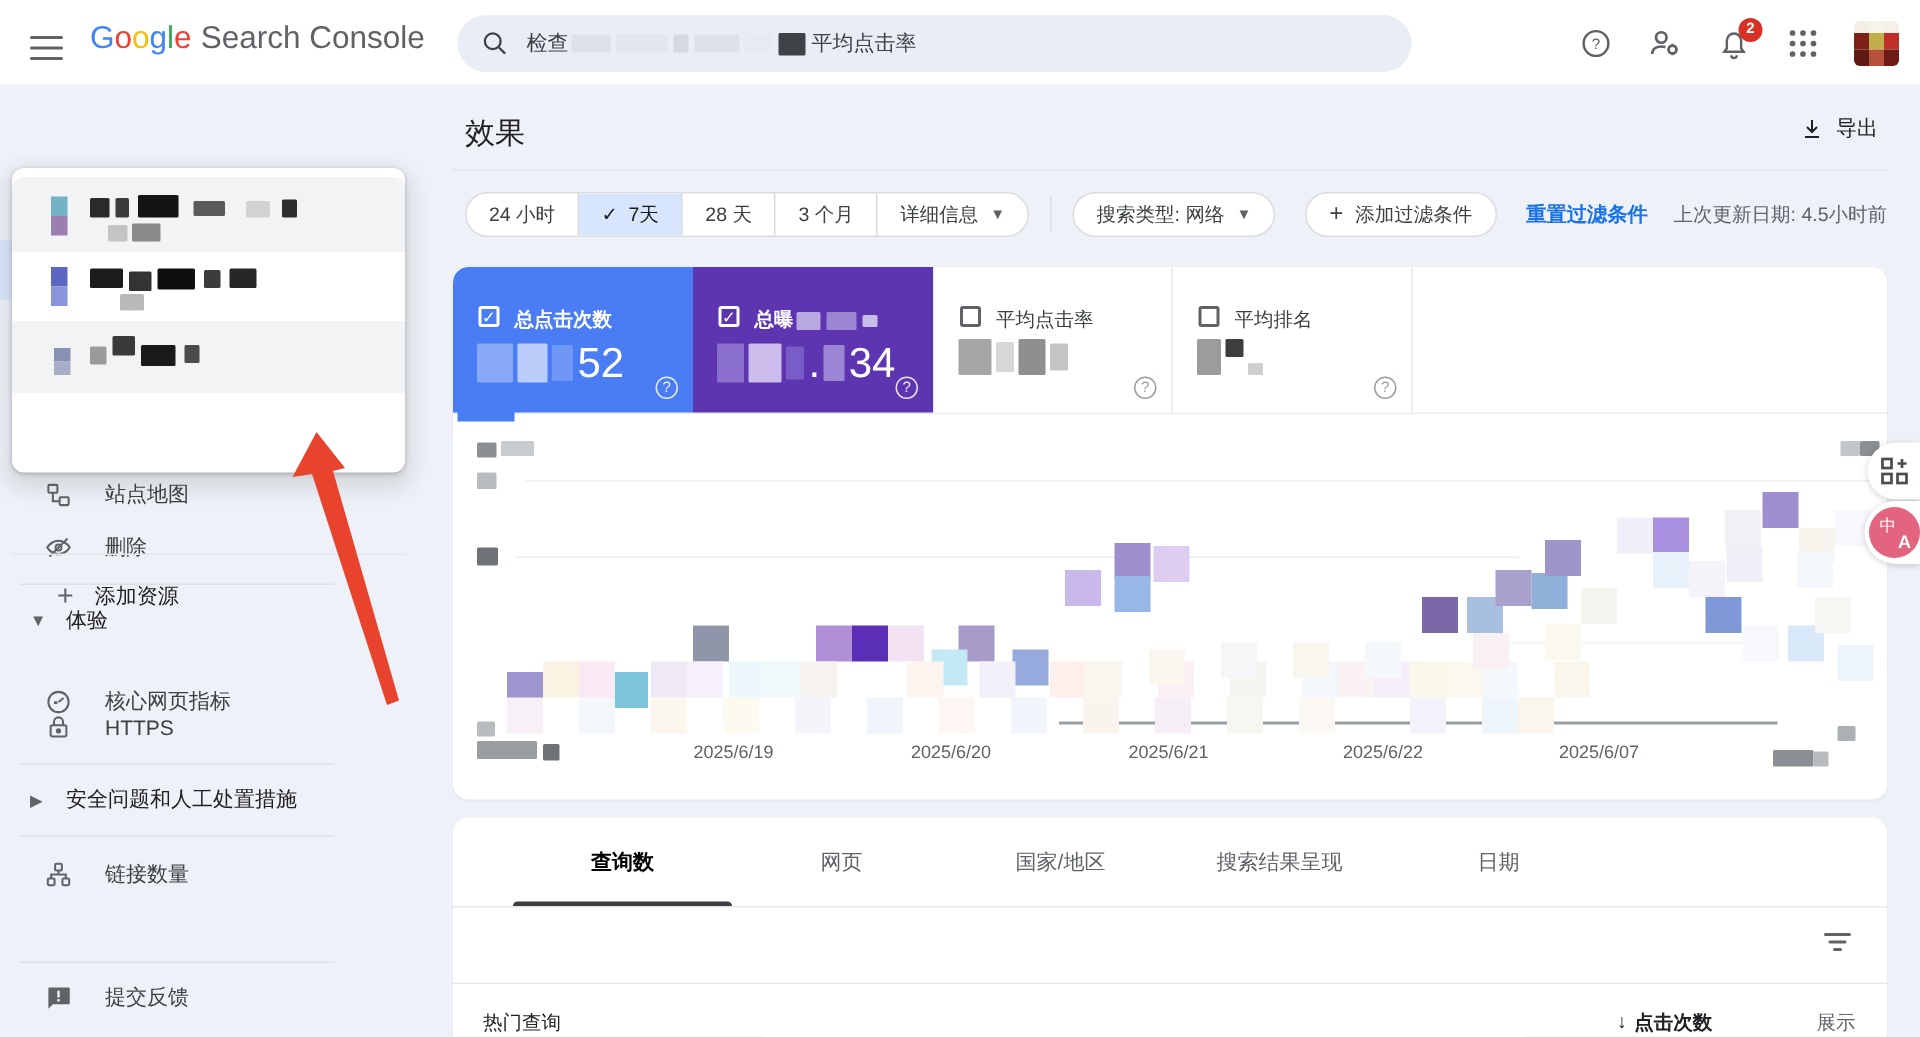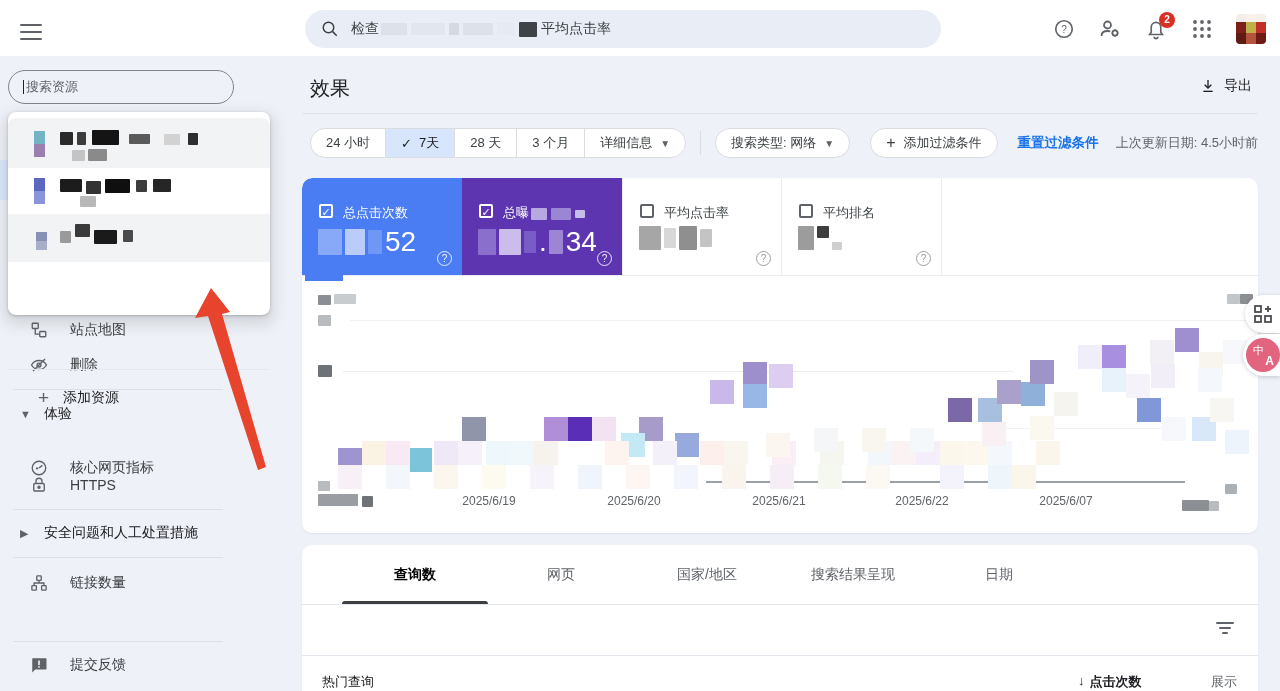--- a/index.html
+++ b/index.html
@@ -58,21 +58,21 @@
   .chip .plus { font-size:16px; margin-right:8px; color:#3c4043; }
   .reset-link { margin-left:20px; font-size:13.5px; font-weight:bold; color:var(--accent-blue); cursor:pointer; white-space:nowrap; }
   .last-upd { margin-left:auto; font-size:13px; color:#5f6368; white-space:nowrap; }
 
   
   .chart-panel { position:absolute; left:32px; top:121px; width:956px; height:355px; background:#fff; border-radius:10px; box-shadow:0 1px 2px rgba(0,0,0,.06); overflow:hidden; }
   .tile-strip { position:absolute; left:0; top:0; width:956px; height:98px; border-bottom:1px solid #e8eaee; }
   .tile { position:absolute; top:0; height:97px; width:160px; cursor:pointer; }
   .tile .cbx { position:absolute; left:17px; top:26px; width:14px; height:14px; border:2px solid #fff; border-radius:2px; font-size:11px; line-height:13px; text-align:center; color:#fff; }
   .tile .cbx.un { border-color:#5f6368; }
-  .tile .tlabel { position:absolute; left:41px; top:26px; font-size:13px; font-weight:normal; color:#fff; white-space:nowrap; }
+  .tile .tlabel { position:absolute; left:41px; top:26px; font-size:13px; font-weight:bold; color:#fff; white-space:nowrap; }
   .tile.white .tlabel { color:#3c4043; font-weight:normal; }
   .tile .tvalue { position:absolute; left:16px; top:48px; font-size:28px; color:#fff; display:flex; align-items:center; }
   .tile .qmark { position:absolute; right:10px; bottom:9px; width:15px; height:15px; border:1.5px solid rgba(255,255,255,.85); border-radius:50%; color:rgba(255,255,255,.9); font-size:10px; display:flex; align-items:center; justify-content:center; cursor:pointer; }
   .tile.white .qmark { border-color:#9aa0a6; color:#9aa0a6; }
   .tile-clicks { left:0; background:var(--clicks); border-radius:10px 0 0 0; }
   .tile-impr { left:160px; background:var(--impressions); }
   .tile-ctr { left:320px; background:#fff; border-right:1px solid #e8eaee; border-left:1px solid #e8eaee; }
   .tile-pos { left:480px; background:#fff; border-right:1px solid #e8eaee; }
   .vb { display:inline-block; border-radius:1px; margin-right:3px; }
   .blue-frag { position:absolute; left:3px; top:92px; width:38px; height:11px; background:var(--clicks); }
@@ -107,20 +107,23 @@
 </style>
 </head>
 <body>
 
 <header class="topbar">
   <div class="hamburger">
       <span></span>
       <span></span>
       <span></span>
     </div>
+  <div class="brand">
+    <span id="g-letters"><span style="color: rgb(66, 133, 244);">G</span><span style="color: rgb(234, 67, 53);">o</span><span style="color: rgb(251, 188, 5);">o</span><span style="color: rgb(66, 133, 244);">g</span><span style="color: rgb(52, 168, 83);">l</span><span style="color: rgb(234, 67, 53);">e</span></span><span class="rest">Search Console</span>
+  </div>
   <div class="searchbar">
     <svg width="18" height="18" viewBox="0 0 24 24" fill="none" stroke="#3c4043" stroke-width="2">
         <circle cx="10" cy="10" r="7"></circle>
         <line x1="15.5" y1="15.5" x2="21" y2="21"></line>
       </svg>
     <span class="stext">检查</span>
     <span class="bb" style="width:26px;background:#dde2ea"></span>
     <span class="bb" style="width:34px;background:#e2e6ee"></span>
     <span class="bb" style="width:10px;background:#d4d9e2"></span>
     <span class="bb" style="width:30px;background:#dde2ea"></span>
@@ -171,24 +174,20 @@
         <div style="background:#c0b04a"></div>
         <div style="background:#c03028"></div>
       <div style="background:#5f1a14"></div>
         <div style="background:#b5533a"></div>
         <div style="background:#6e1b16"></div>
     </div>
   </div>
 </header>
 
 <aside class="sidebar">
-  <div class="prop-search">
-    <span class="cursorbar"></span>
-    <span>搜索资源</span>
-  </div>
   <div class="sliver"></div>
 
   <div class="nav-row" style="top:318px">
     <svg class="nicon" viewBox="0 0 24 24" fill="none" stroke="currentColor" stroke-width="1.8">
         <rect x="3" y="3" width="8" height="7" rx="1"></rect>
         <rect x="13" y="14" width="8" height="7" rx="1"></rect>
         <path d="M7 10v7.5h6"></path>
       </svg>
     <span>站点地图</span>
   </div>

